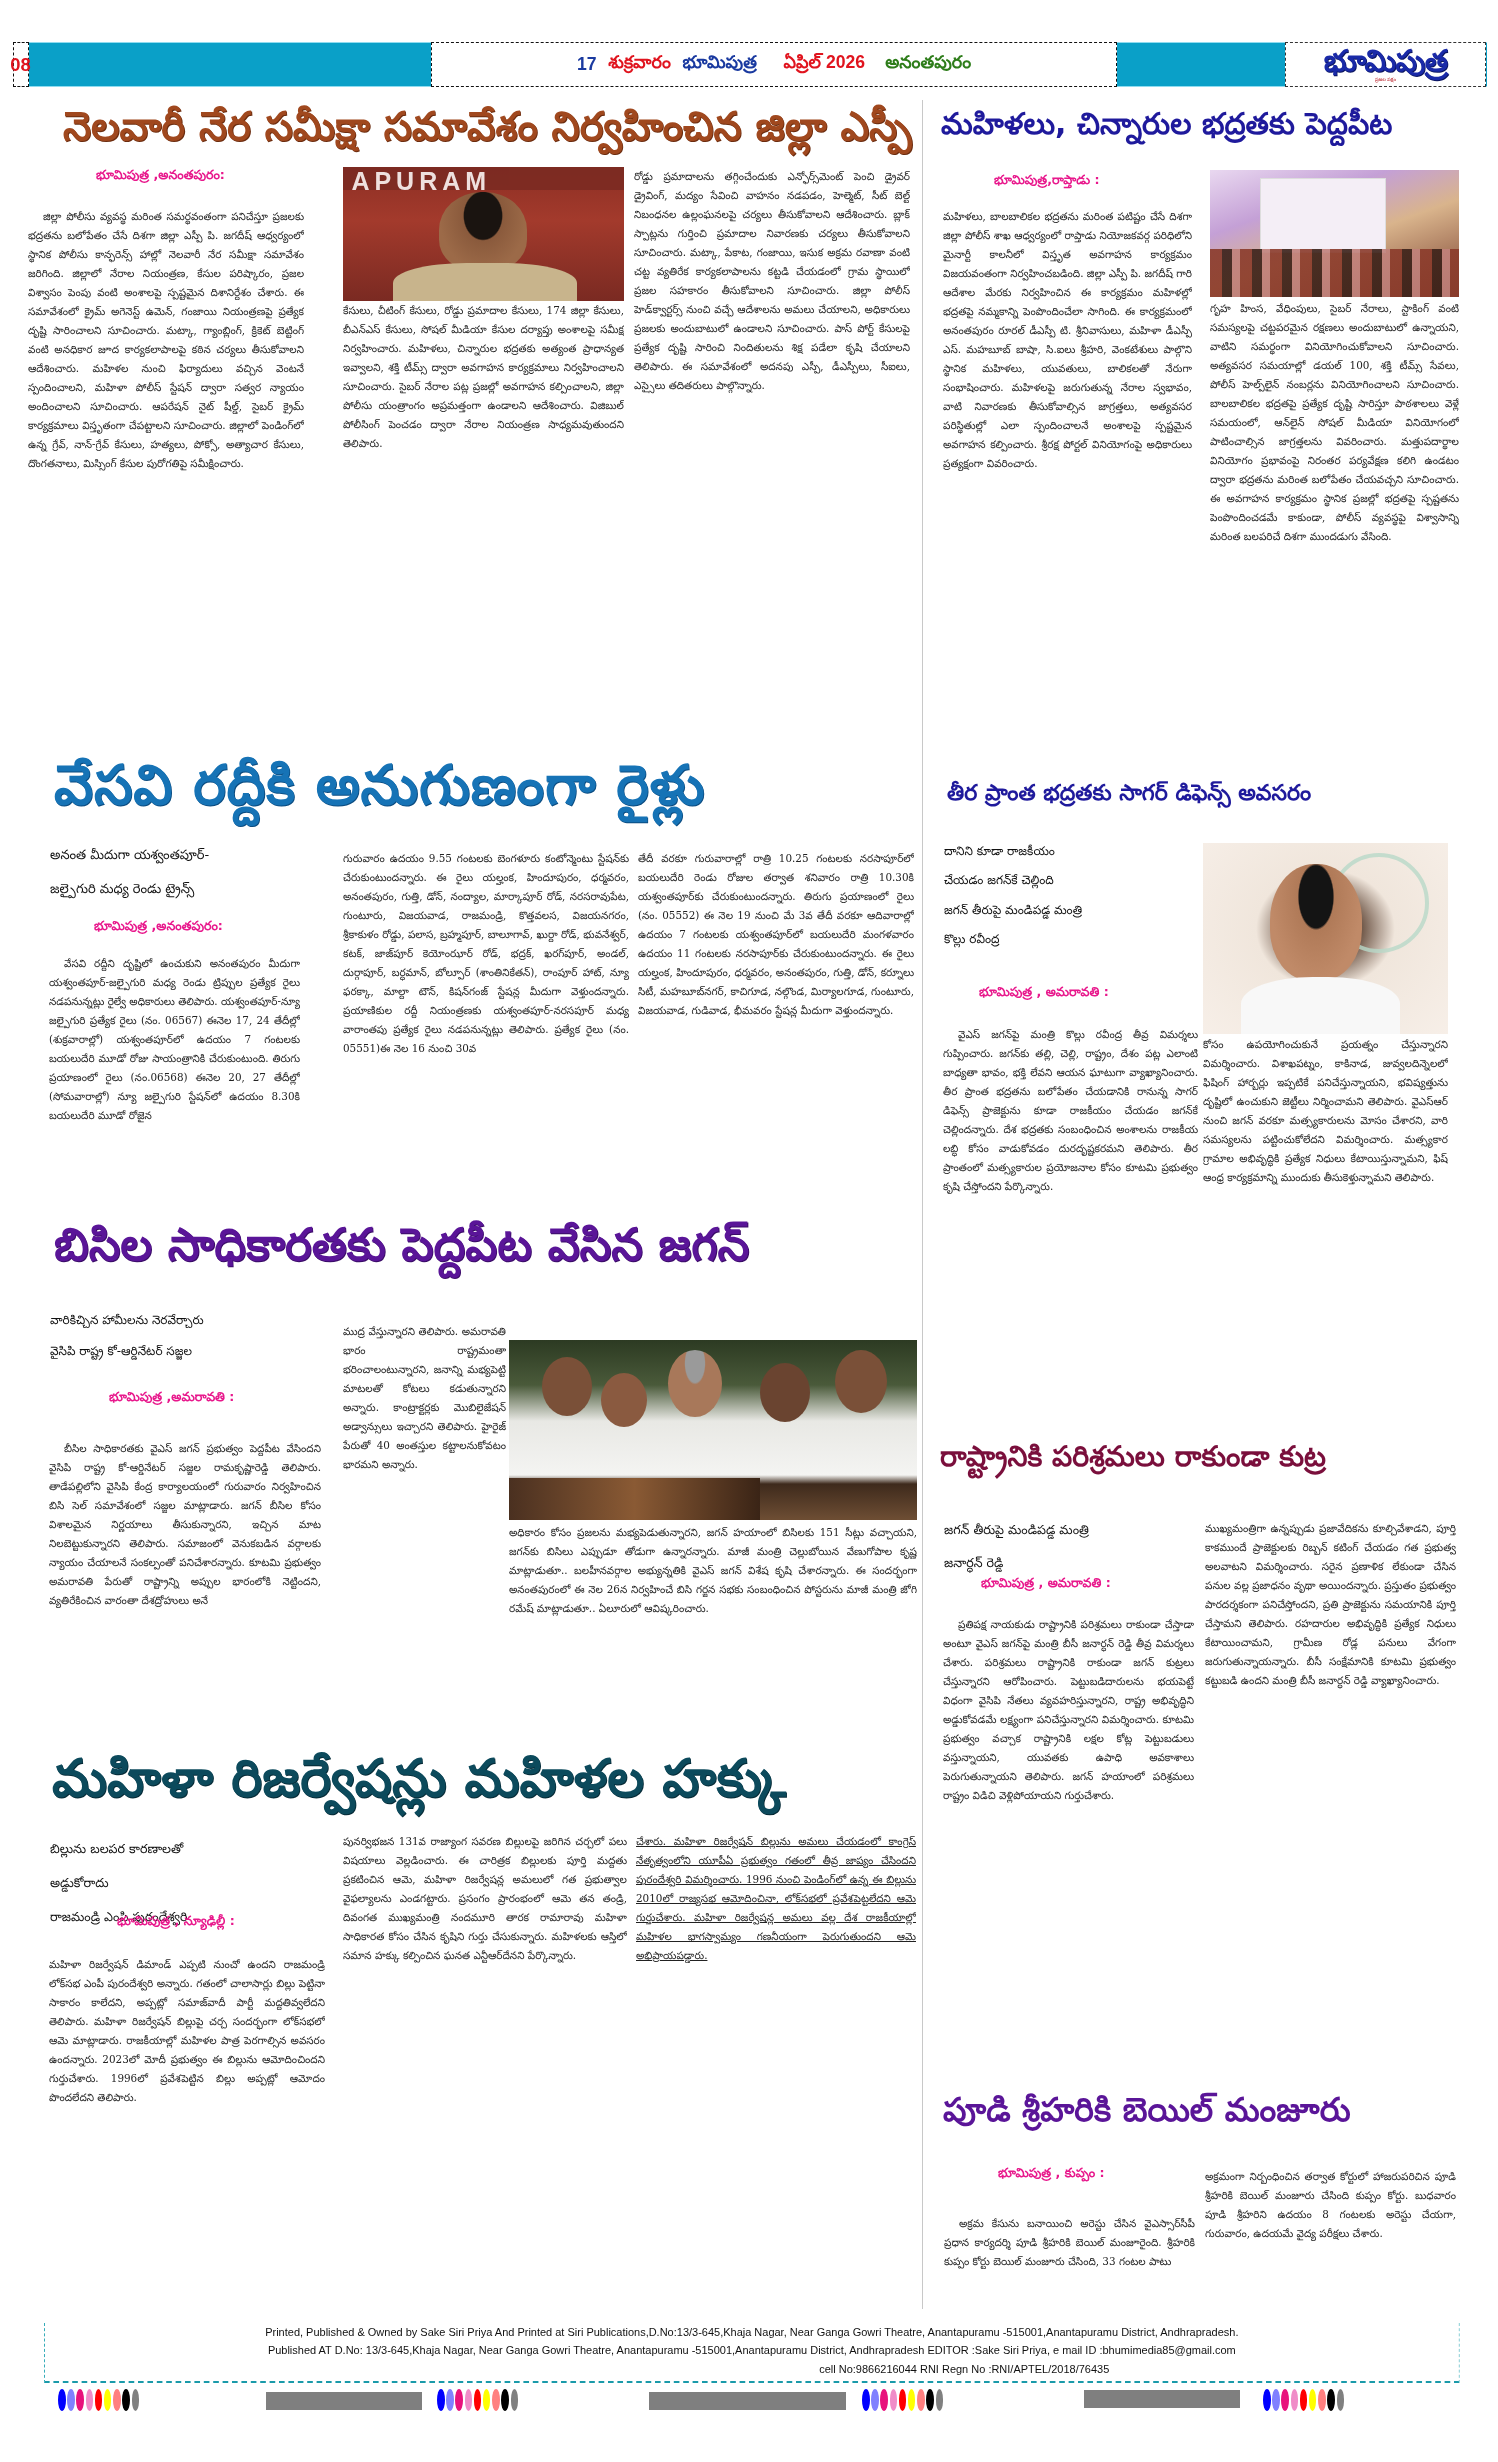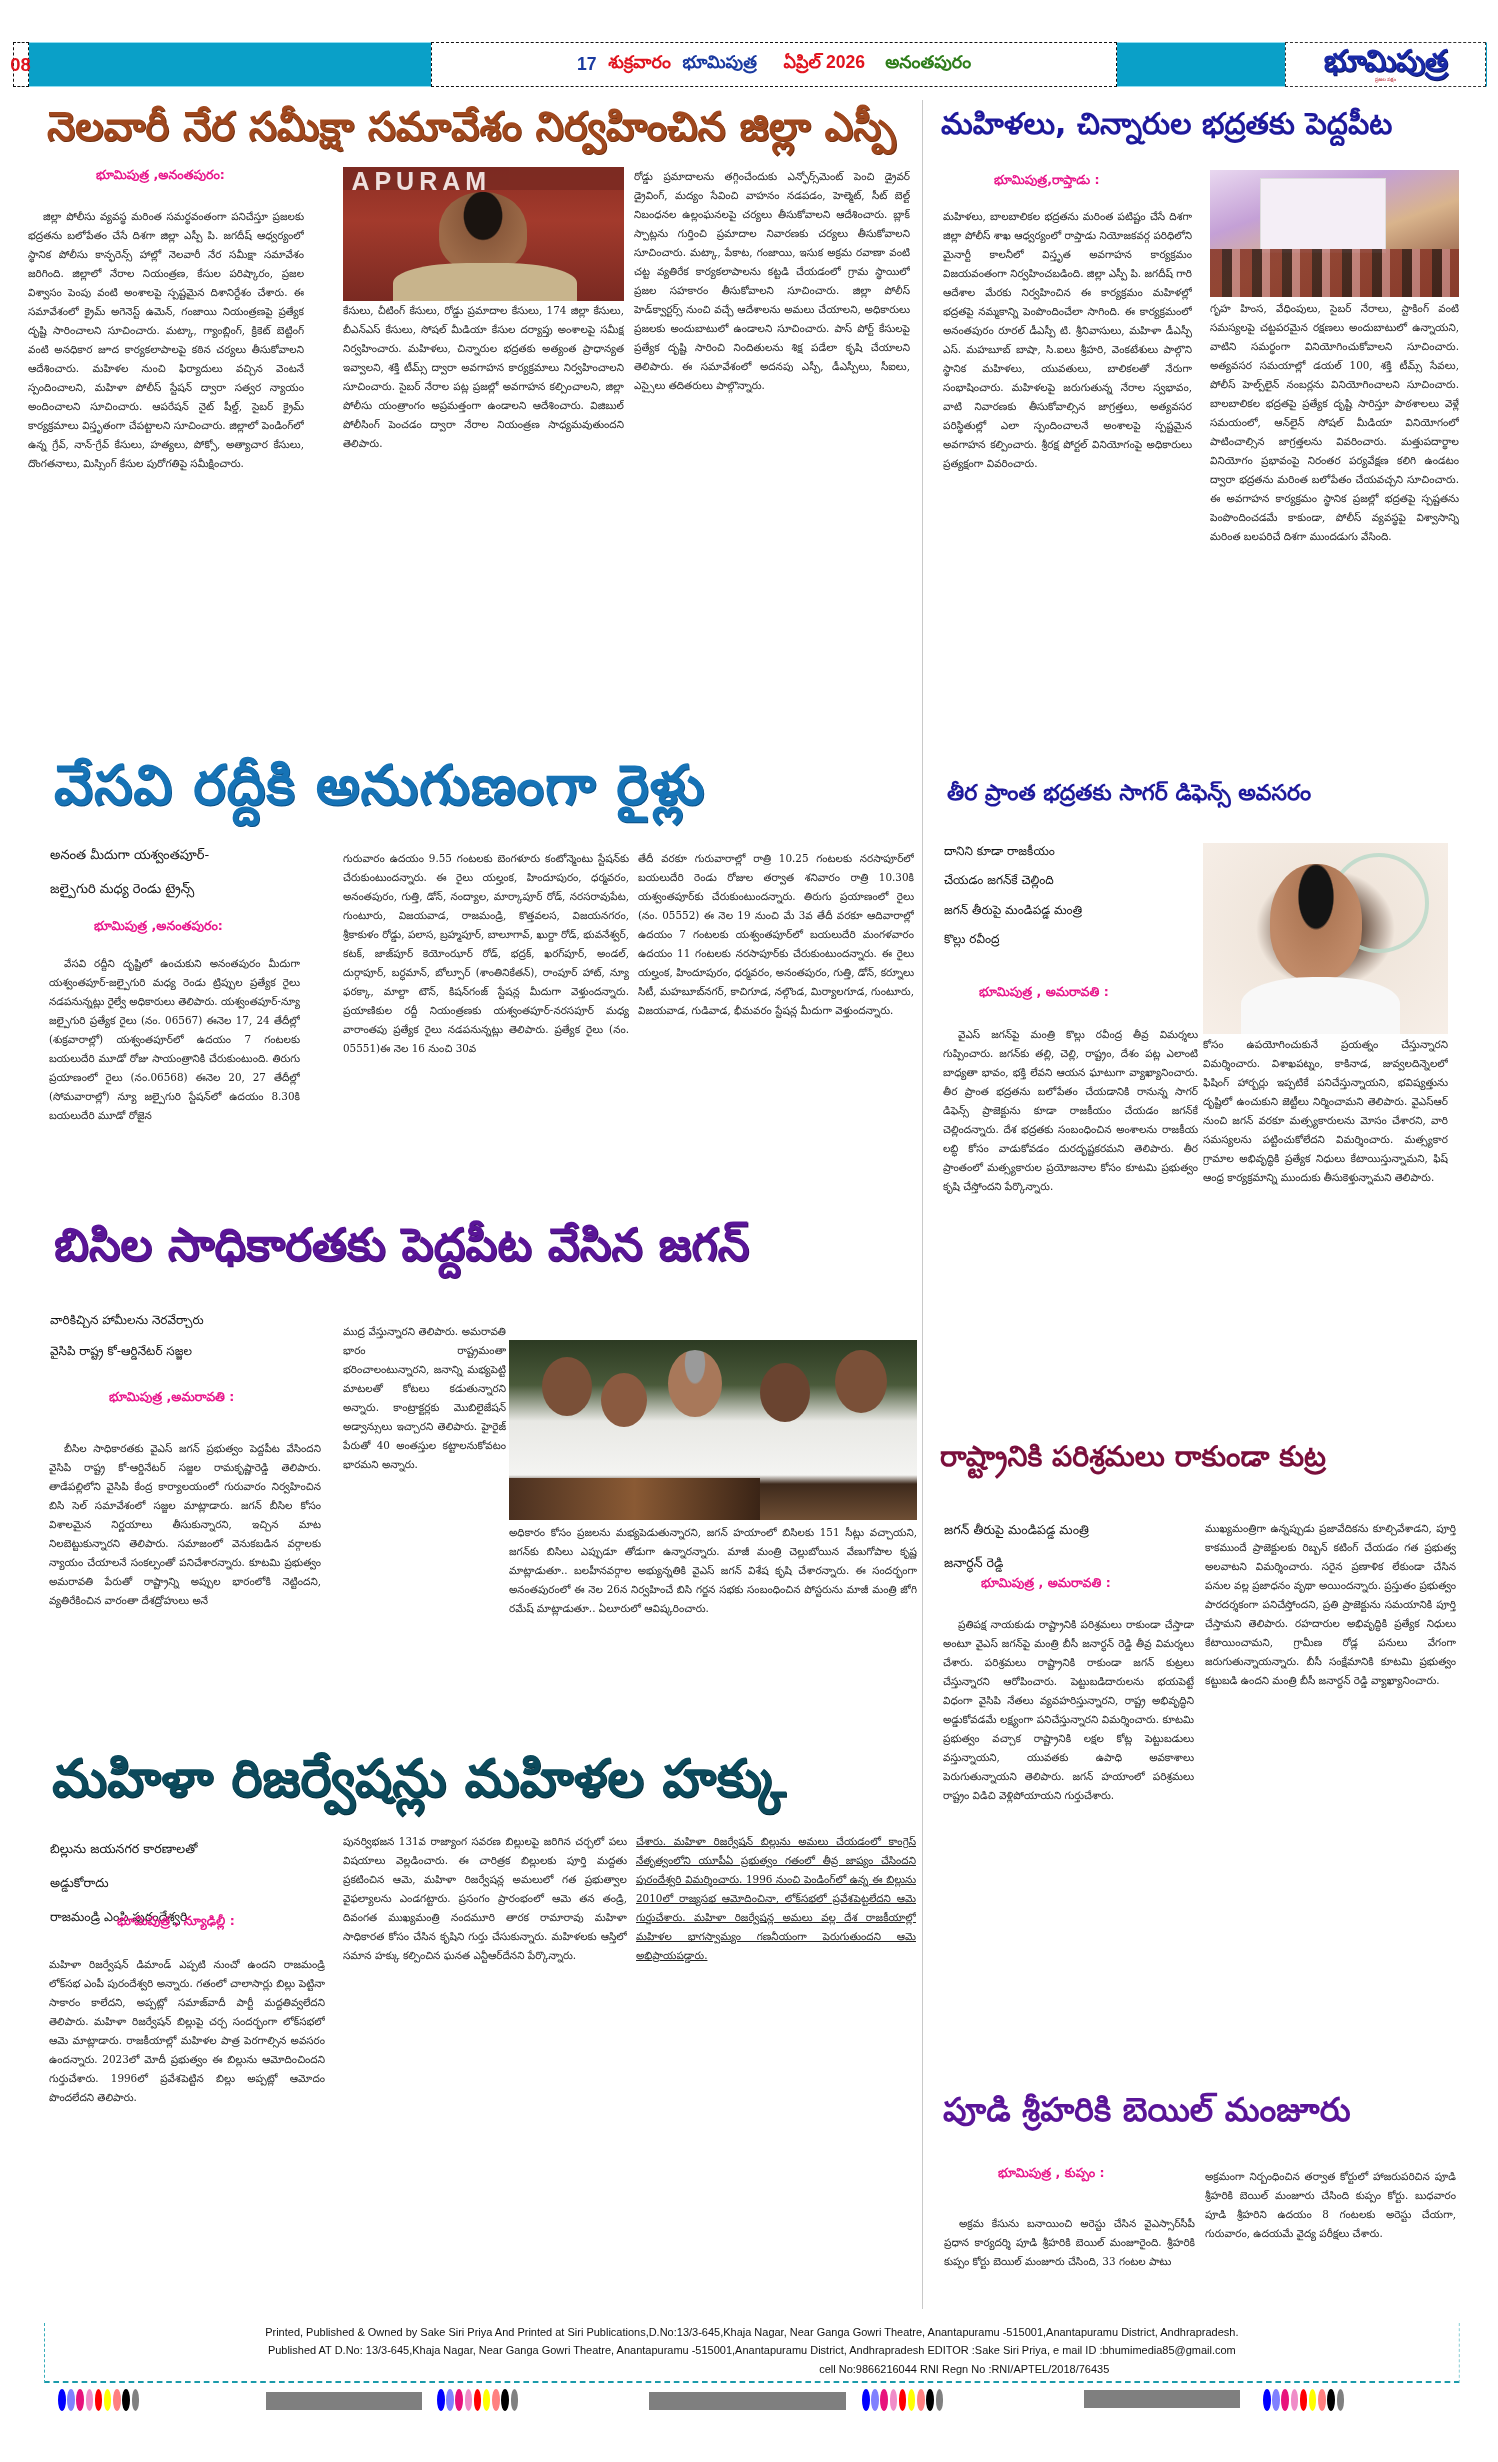--- a/index.html
+++ b/index.html
@@ -18,21 +18,21 @@
 
   
   .headline { position: absolute; font-weight: bold; white-space: nowrap; line-height: 1.1; }
   .dateline { position: absolute; color: #e8188c; font-weight: bold; font-size: 12.6px; white-space: nowrap; }
   .subhead { position: absolute; font-weight: normal; font-size: 12.6px; color: #111; line-height: 2.6; }
   .body { position: absolute; font-family: "DejaVu Serif", serif; font-size: 10.4px; line-height: 19px; text-align: justify; color: #222; overflow: hidden; }
   .body p { text-indent: 15px; }
   .photo { position: absolute; overflow: hidden; }
 
   
-  #a1-head { left: 47px; top: 104px; font-size: 40px; color: #a0481e; text-shadow: 0.8px 0.8px 0 #6b2c0f; }
+  #a1-head { left: 63px; top: 104px; font-size: 40px; color: #a0481e; text-shadow: 0.8px 0.8px 0 #6b2c0f; }
   #a1-date { left: 96px; top: 167px; }
   #a1-col1 { left: 28px; top: 207px; width: 276px; height: 535px; }
   #a1-photo { left: 343px; top: 167px; width: 281px; height: 134px; background: linear-gradient(180deg,#8d2f24 0%,#a33a2c 40%,#7a2a22 100%); }
   #a1-col2 { left: 343px; top: 301px; width: 281px; height: 443px; }
   #a1-col3 { left: 634px; top: 167px; width: 276px; height: 577px; }
 
   
   #a2-head { left: 941px; top: 107px; font-size: 30px; color: #1f1a9c; }
   #a2-date { left: 994px; top: 172px; }
   #a2-col1 { left: 943px; top: 207px; width: 249px; height: 552px; }
@@ -210,21 +210,21 @@
 <div class="dateline" id="a6-date">భూమిపుత్ర , అమరావతి :</div>
 <div class="body" id="a6-col1">
     <p>ప్రతిపక్ష నాయకుడు రాష్ట్రానికి పరిశ్రమలు రాకుండా చేస్తాడా అంటూ వైఎస్ జగన్‌పై మంత్రి బీసీ జనార్ధన్ రెడ్డి తీవ్ర విమర్శలు చేశారు. పరిశ్రమలు రాష్ట్రానికి రాకుండా జగన్ కుట్రలు చేస్తున్నారని ఆరోపించారు. పెట్టుబడిదారులను భయపెట్టే విధంగా వైసిపి నేతలు వ్యవహరిస్తున్నారని, రాష్ట్ర అభివృద్ధిని అడ్డుకోవడమే లక్ష్యంగా పనిచేస్తున్నారని విమర్శించారు. కూటమి ప్రభుత్వం వచ్చాక రాష్ట్రానికి లక్షల కోట్ల పెట్టుబడులు వస్తున్నాయని, యువతకు ఉపాధి అవకాశాలు పెరుగుతున్నాయని తెలిపారు. జగన్ హయాంలో పరిశ్రమలు రాష్ట్రం విడిచి వెళ్లిపోయాయని గుర్తుచేశారు.</p>
   </div>
 <div class="body" id="a6-col2">
     <p style="text-indent:0">ముఖ్యమంత్రిగా ఉన్నప్పుడు ప్రజావేదికను కూల్చివేశాడని, పూర్తి కాకముందే ప్రాజెక్టులకు రిబ్బన్ కటింగ్ చేయడం గత ప్రభుత్వ అలవాటని విమర్శించారు. సరైన ప్రణాళిక లేకుండా చేసిన పనుల వల్ల ప్రజాధనం వృథా అయిందన్నారు. ప్రస్తుతం ప్రభుత్వం పారదర్శకంగా పనిచేస్తోందని, ప్రతి ప్రాజెక్టును సమయానికి పూర్తి చేస్తామని తెలిపారు. రహదారుల అభివృద్ధికి ప్రత్యేక నిధులు కేటాయించామని, గ్రామీణ రోడ్ల పనులు వేగంగా జరుగుతున్నాయన్నారు. బీసీ సంక్షేమానికి కూటమి ప్రభుత్వం కట్టుబడి ఉందని మంత్రి బీసీ జనార్ధన్ రెడ్డి వ్యాఖ్యానించారు.</p>
   </div>
 
 <div class="headline" id="a7-head">మహిళా రిజర్వేషన్లు మహిళల హక్కు</div>
 <div class="subhead" id="a7-sub">
-  <div>బిల్లును జయనగర కారణాలతో</div>
+  <div>బిల్లును బలపర కారణాలతో</div>
   <div>అడ్డుకోరాదు</div>
   <div>రాజమండ్రి ఎంపి పురందేశ్వరి</div>
 </div>
 <div class="dateline" id="a7-date">భూమిపుత్ర , న్యూఢిల్లీ :</div>
 <div class="body" id="a7-col1">
     <p style="text-indent:0">మహిళా రిజర్వేషన్ డిమాండ్ ఎప్పటి నుంచో ఉందని రాజమండ్రి లోక్‌సభ ఎంపీ పురందేశ్వరి అన్నారు. గతంలో చాలాసార్లు బిల్లు పెట్టినా సాకారం కాలేదని, అప్పట్లో సమాజ్‌వాదీ పార్టీ మద్దతివ్వలేదని తెలిపారు. మహిళా రిజర్వేషన్ బిల్లుపై చర్చ సందర్భంగా లోక్‌సభలో ఆమె మాట్లాడారు. రాజకీయాల్లో మహిళల పాత్ర పెరగాల్సిన అవసరం ఉందన్నారు. 2023లో మోదీ ప్రభుత్వం ఈ బిల్లును ఆమోదించిందని గుర్తుచేశారు. 1996లో ప్రవేశపెట్టిన బిల్లు అప్పట్లో ఆమోదం పొందలేదని తెలిపారు.</p>
   </div>
 <div class="body" id="a7-col2">
     <p style="text-indent:0">పునర్విభజన 131వ రాజ్యాంగ సవరణ బిల్లులపై జరిగిన చర్చలో పలు విషయాలు వెల్లడించారు. ఈ చారిత్రక బిల్లులకు పూర్తి మద్దతు ప్రకటించిన ఆమె, మహిళా రిజర్వేషన్ల అమలులో గత ప్రభుత్వాల వైఫల్యాలను ఎండగట్టారు. ప్రసంగం ప్రారంభంలో ఆమె తన తండ్రి, దివంగత ముఖ్యమంత్రి నందమూరి తారక రామారావు మహిళా సాధికారత కోసం చేసిన కృషిని గుర్తు చేసుకున్నారు. మహిళలకు ఆస్తిలో సమాన హక్కు కల్పించిన ఘనత ఎన్టీఆర్‌దేనని పేర్కొన్నారు.</p>
   </div>

